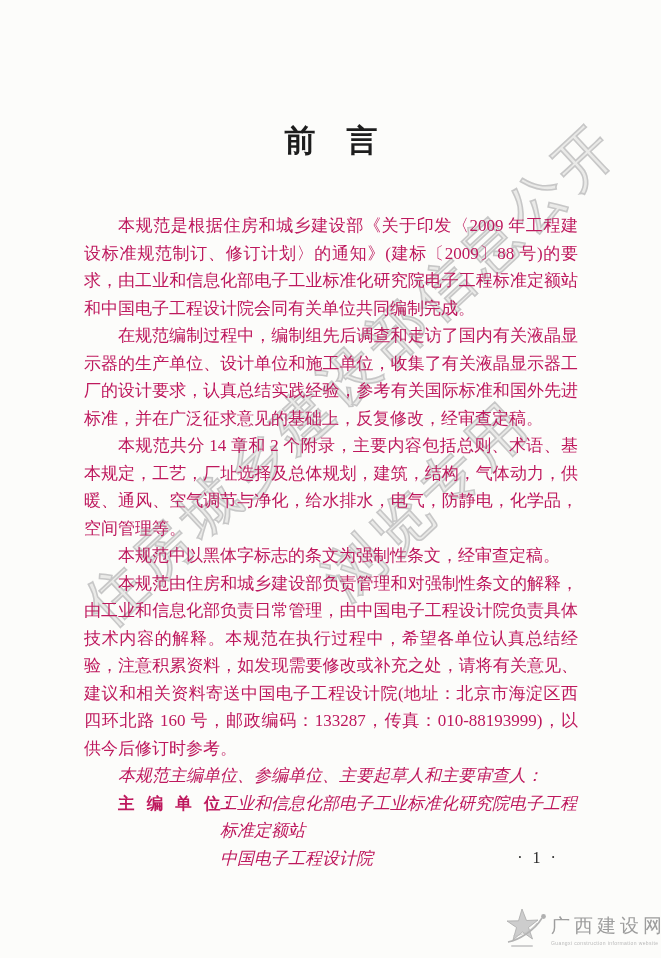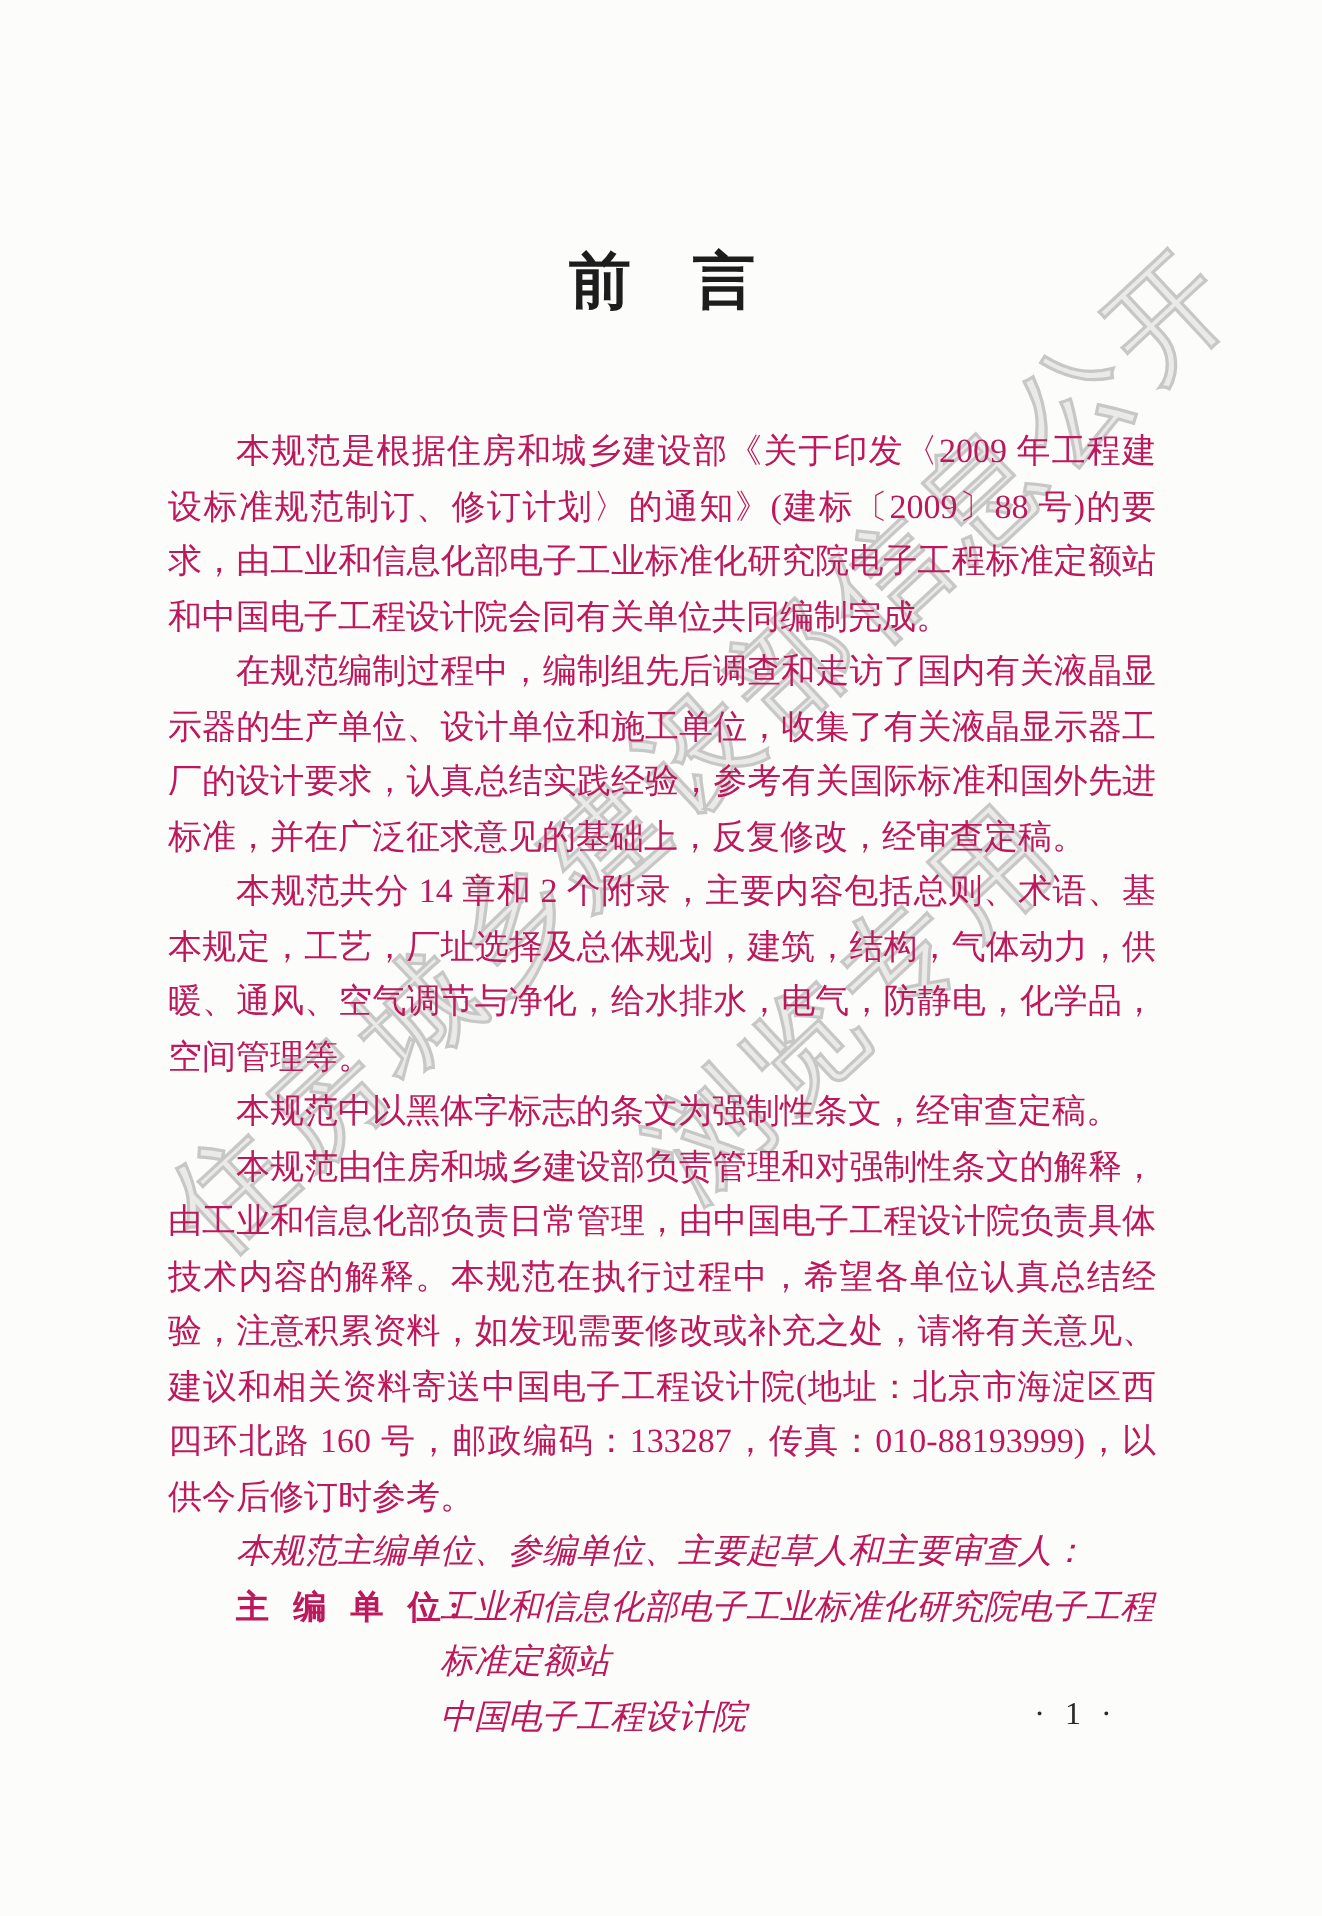--- a/index.html
+++ b/index.html
@@ -124,14 +124,31 @@
     <p class="credits-intro">本规范主编单位、参编单位、主要起草人和主要审查人：</p>
     <div class="editor-block">
       <span class="editor-label">主 编 单 位:</span>
       <div class="editor-unit">工业和信息化部电子工业标准化研究院电子工程标准定额站</div>
       <div class="editor-unit">中国电子工程设计院</div>
     </div>
   </div>
 
   <div class="page-number">· 1 ·</div>
 
+  <div class="site-logo">
+    <svg class="logo-star" viewBox="0 0 44 46" xmlns="http://www.w3.org/2000/svg">
+
+      <polygon points="17,3 21.5,14.5 33,14 23.5,21.5 27.5,33 17.5,26 8,34 11.5,21.5 2,15 13.5,14.8" fill="#cdcdcd" stroke="#a9a9a9" stroke-width="0.8"></polygon>
+
+      <path d="M3,36 C14,34 30,24 37,12" fill="none" stroke="#b3b3b3" stroke-width="1.6"></path>
+      <path d="M8,30 C16,30 26,25 32,17" fill="none" stroke="#c4c4c4" stroke-width="0.8"></path>
+
+      <circle cx="38.5" cy="10.5" r="2.4" fill="#b0b0b0"></circle>
+
+      <rect x="6" y="39" width="22" height="2" rx="1" fill="#cfcfcf"></rect>
+    </svg>
+    <div class="logo-textcol">
+      <div class="logo-name">广西建设网</div>
+      <div class="logo-tagline">Guangxi construction information website</div>
+    </div>
+  </div>
 
 </div>
 
 </body></html>

